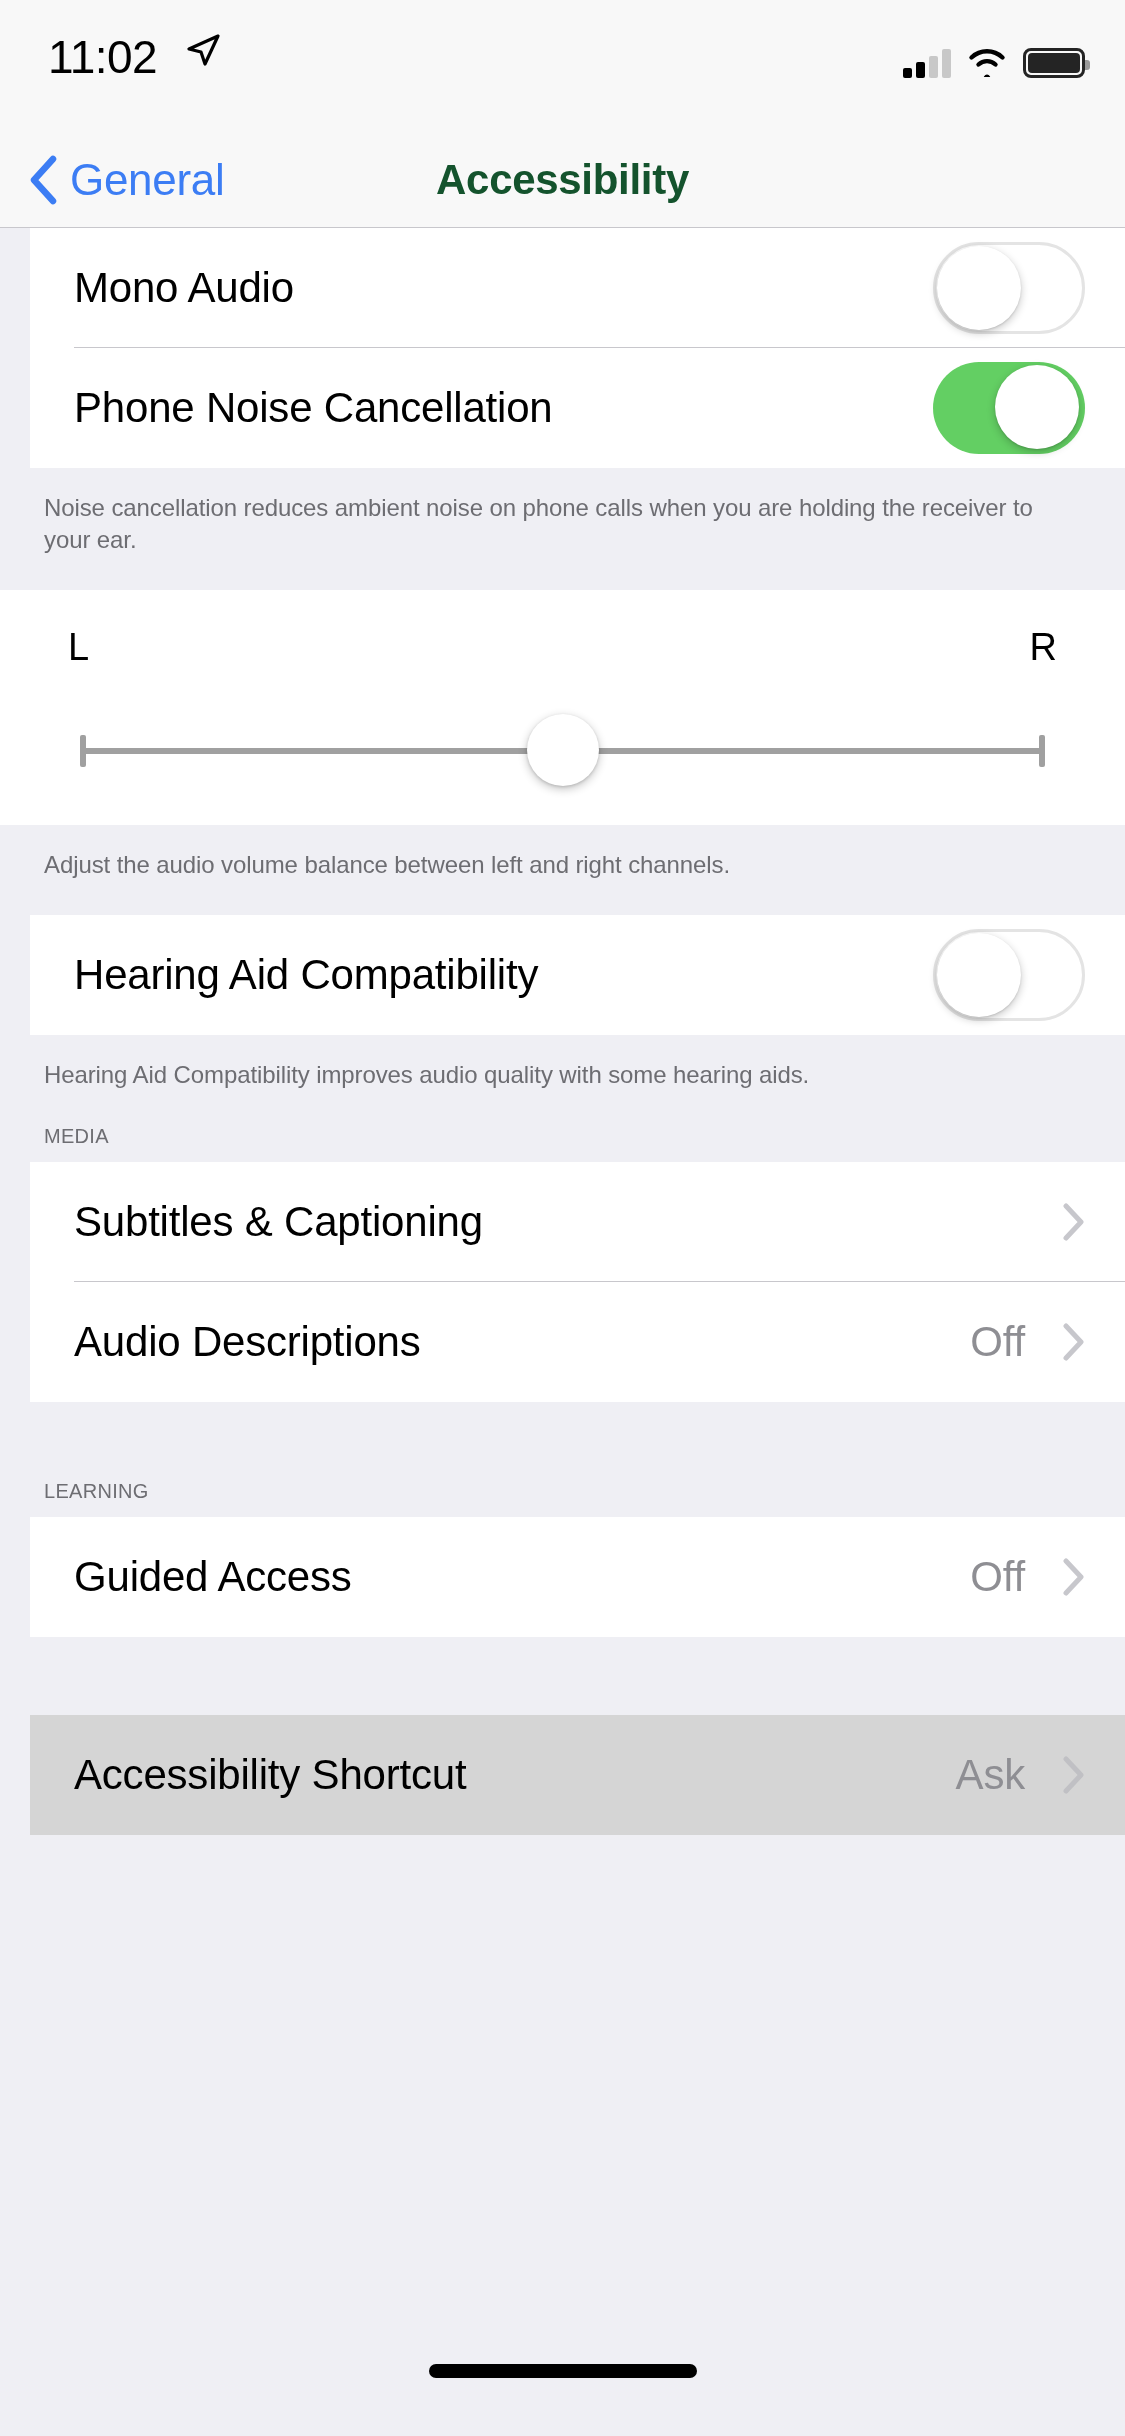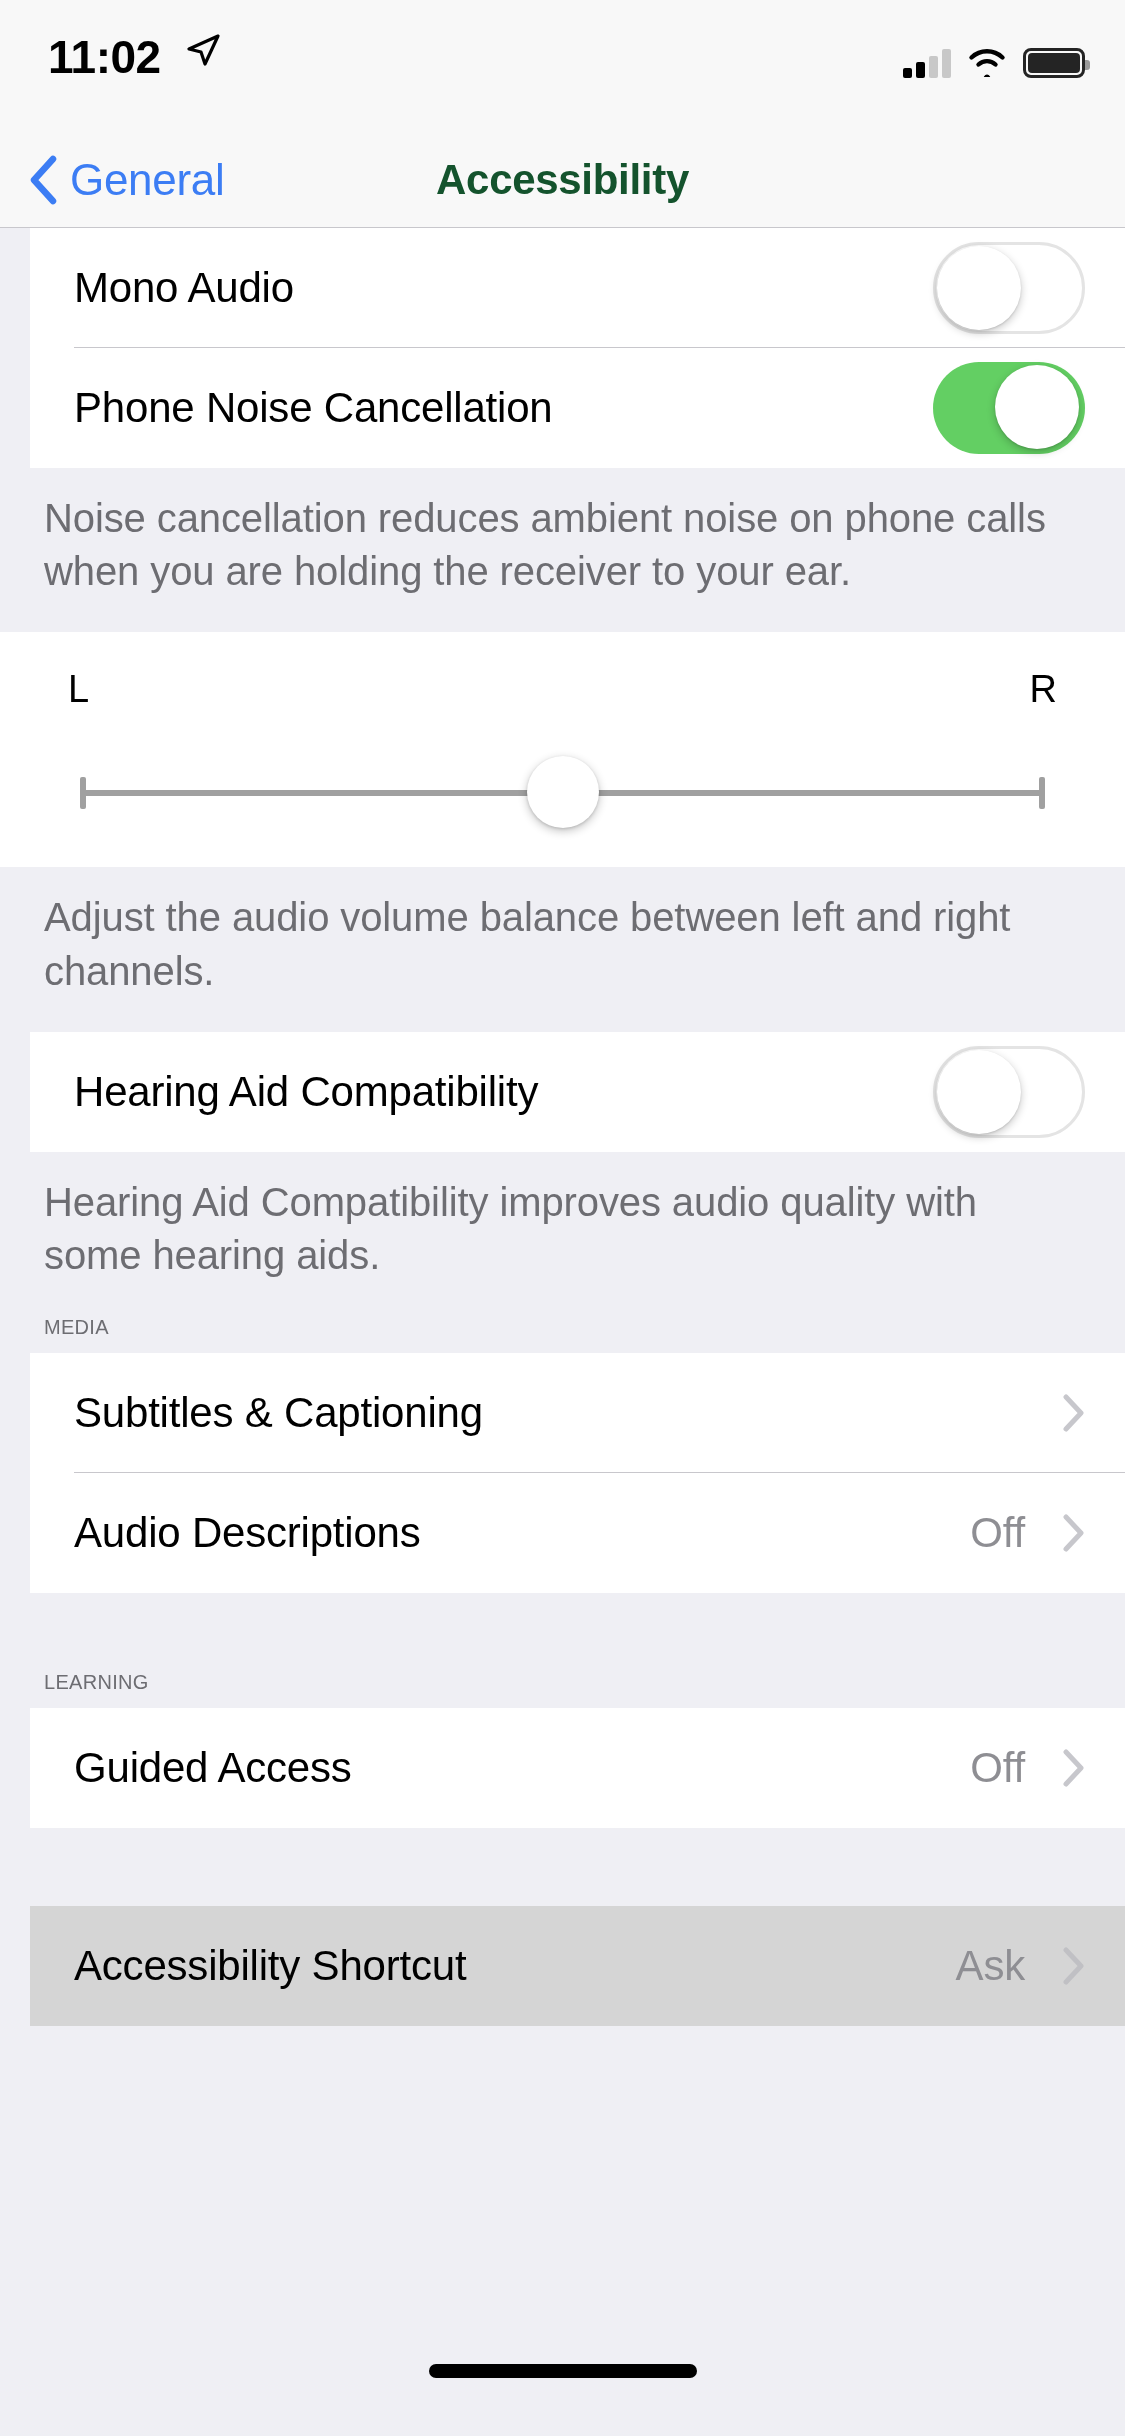--- a/index.html
+++ b/index.html
@@ -20,21 +20,21 @@
   .status-bar {
     height:132px;
     background:#F8F8F8;
     position:relative;
     flex:0 0 auto;
   }
   .status-time {
     position:absolute;
     left:48px; top:30px;
     font-size:46px;
-    font-weight:700;
+    font-weight:400;
     color:#000;
     letter-spacing:-0.5px;
   }
   .loc-arrow {
     position:absolute;
     left:185px; top:32px;
     width:36px; height:36px;
   }
   .status-right {
     position:absolute;
@@ -161,21 +161,21 @@
     width:84px; height:84px;
     border-radius:50%;
     background:#FFFFFF;
     box-shadow:0 3px 9px rgba(0,0,0,0.22), 0 1px 2px rgba(0,0,0,0.12);
   }
 
   
   .footer {
     background:#EFEFF4;
     padding:24px 44px 34px 44px;
-    font-size:40px;
+    font-size:24px;
     line-height:1.33;
     color:#6D6D72;
     letter-spacing:-0.1px;
   }
   .section-header {
     background:#EFEFF4;
     padding:0 44px 14px 44px;
     font-size:20px;
     color:#6D6D72;
     letter-spacing:0.3px;

